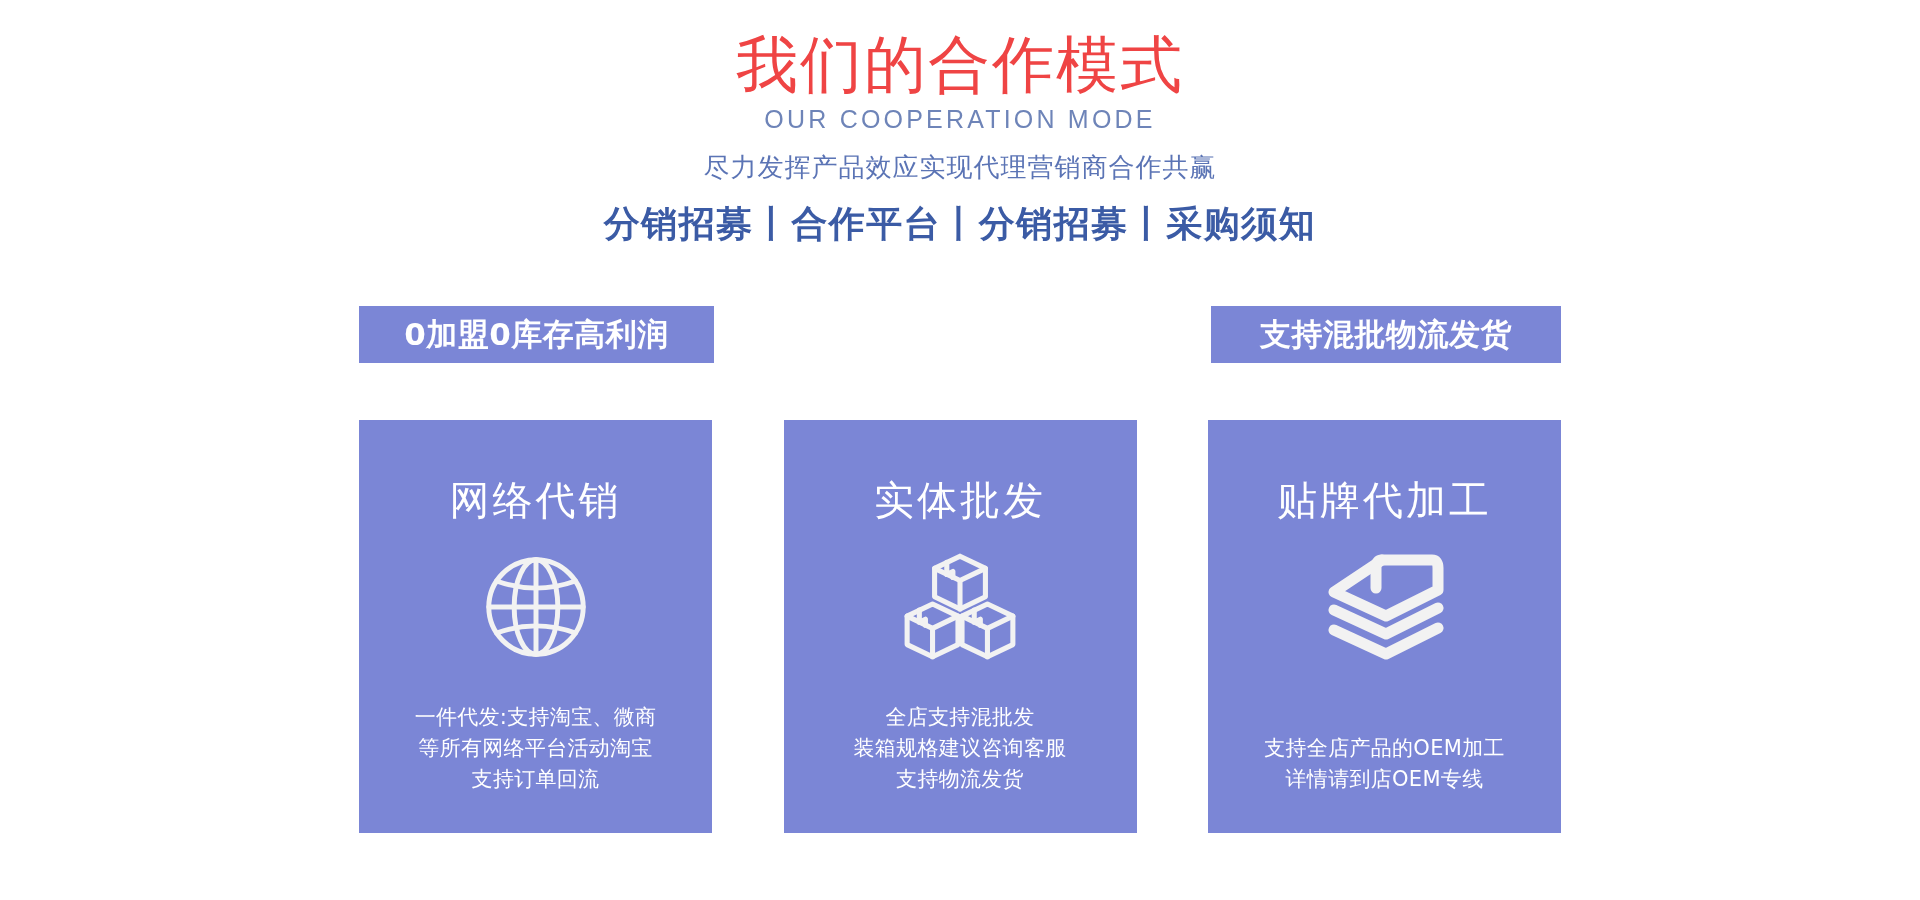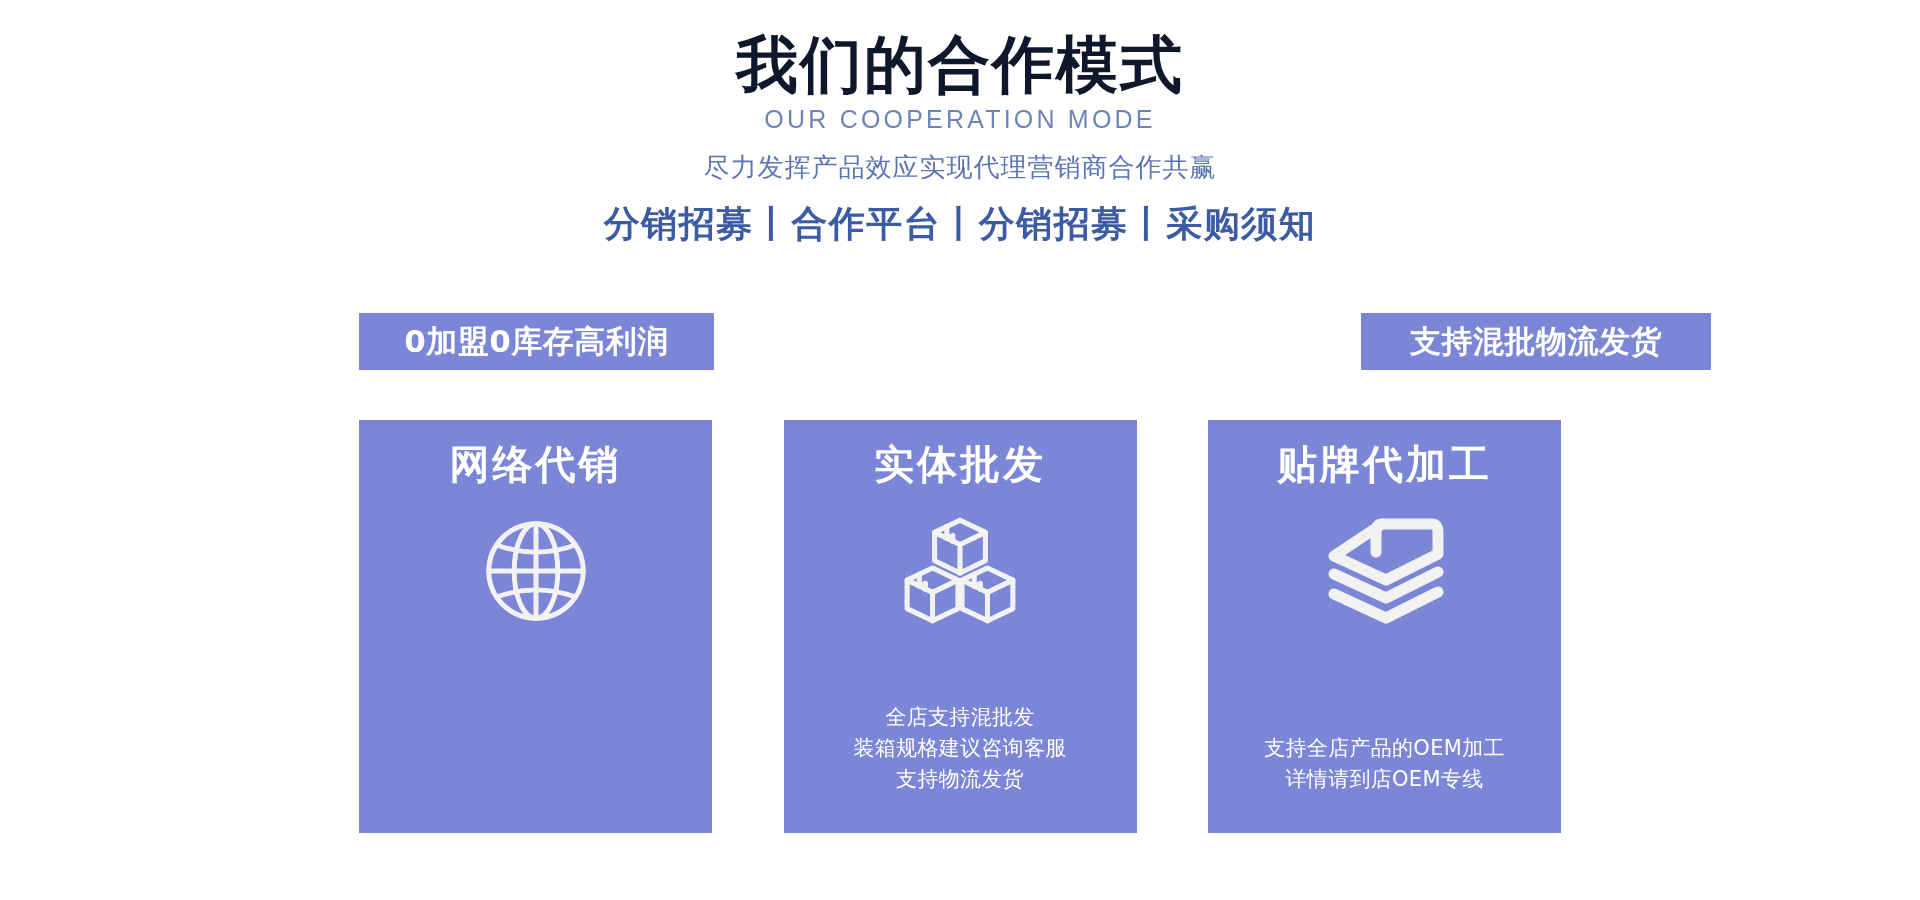--- a/index.html
+++ b/index.html
@@ -31,23 +31,23 @@
     left: 0;
     width: 1920px;
     text-align: center;
   }
 
   .main-title {
     margin: 0;
     padding-top: 30px;
     font-size: 62px;
     line-height: 70px;
-    font-weight: 700;
+    font-weight: 400;
     letter-spacing: 2px;
-    color: #0f172a;
+    color: #ef4444;
     font-family: "DejaVu Sans", "Liberation Sans", sans-serif;
   }
 
   .sub-title-en {
     margin: 0;
     padding-top: 4px;
     font-size: 25px;
     line-height: 30px;
     font-weight: 400;
     letter-spacing: 3.2px;
@@ -73,23 +73,23 @@
     line-height: 40px;
     font-weight: 700;
     letter-spacing: 1.5px;
     color: #3B5BA5;
     font-family: "DejaVu Sans", "Liberation Sans", sans-serif;
   }
 
   
   .badge-row {
     position: absolute;
-    top: 313px;
+    top: 306px;
     left: 359px;
-    width: 1352px;
+    width: 1202px;
     display: flex;
     justify-content: space-between;
     align-items: flex-start;
   }
 
   .badge {
     background: #7B86D6;
     color: #ffffff;
     height: 57px;
     line-height: 57px;
@@ -122,24 +122,24 @@
     background: #7B86D6;
     box-sizing: border-box;
     display: flex;
     flex-direction: column;
     align-items: center;
     position: relative;
   }
 
   .card-title {
     margin: 0;
-    padding-top: 20px;
+    padding-top: 56px;
     font-size: 40px;
     line-height: 48px;
-    font-weight: 700;
+    font-weight: 400;
     letter-spacing: 3px;
     color: #ffffff;
     text-align: center;
     font-family: "DejaVu Sans", "Liberation Sans", sans-serif;
   }
 
   .card-icon {
     margin-top: 18px;
     width: 130px;
     height: 130px;
@@ -190,20 +190,23 @@
       <div class="card-icon">
         <svg width="118" height="118" viewBox="0 0 100 100" fill="none" stroke="#F2F2F2" stroke-width="4.2" stroke-linecap="round">
           <circle cx="50" cy="50" r="40"></circle>
           <line x1="50" y1="10" x2="50" y2="90"></line>
           <ellipse cx="50" cy="50" rx="18.5" ry="40"></ellipse>
           <line x1="10" y1="50" x2="90" y2="50"></line>
           <path d="M16.5 28 Q50 40 83.5 28"></path>
           <path d="M16.5 72 Q50 60 83.5 72"></path>
         </svg>
       </div>
+      <div class="card-desc">一件代发:支持淘宝、微商
+等所有网络平台活动淘宝
+支持订单回流</div>
     </div>
 
     <div class="card">
       <div class="card-title">实体批发</div>
       <div class="card-icon">
         <svg width="122" height="122" viewBox="0 0 120 120" fill="none" stroke="#F2F2F2" stroke-width="5" stroke-linejoin="round" stroke-linecap="round">
 
           <path d="M60 10 L85 22 L85 50 L60 62 L35 50 L35 22 Z"></path>
           <path d="M35 22 L60 34 L85 22"></path>
           <path d="M60 34 L60 62"></path>

